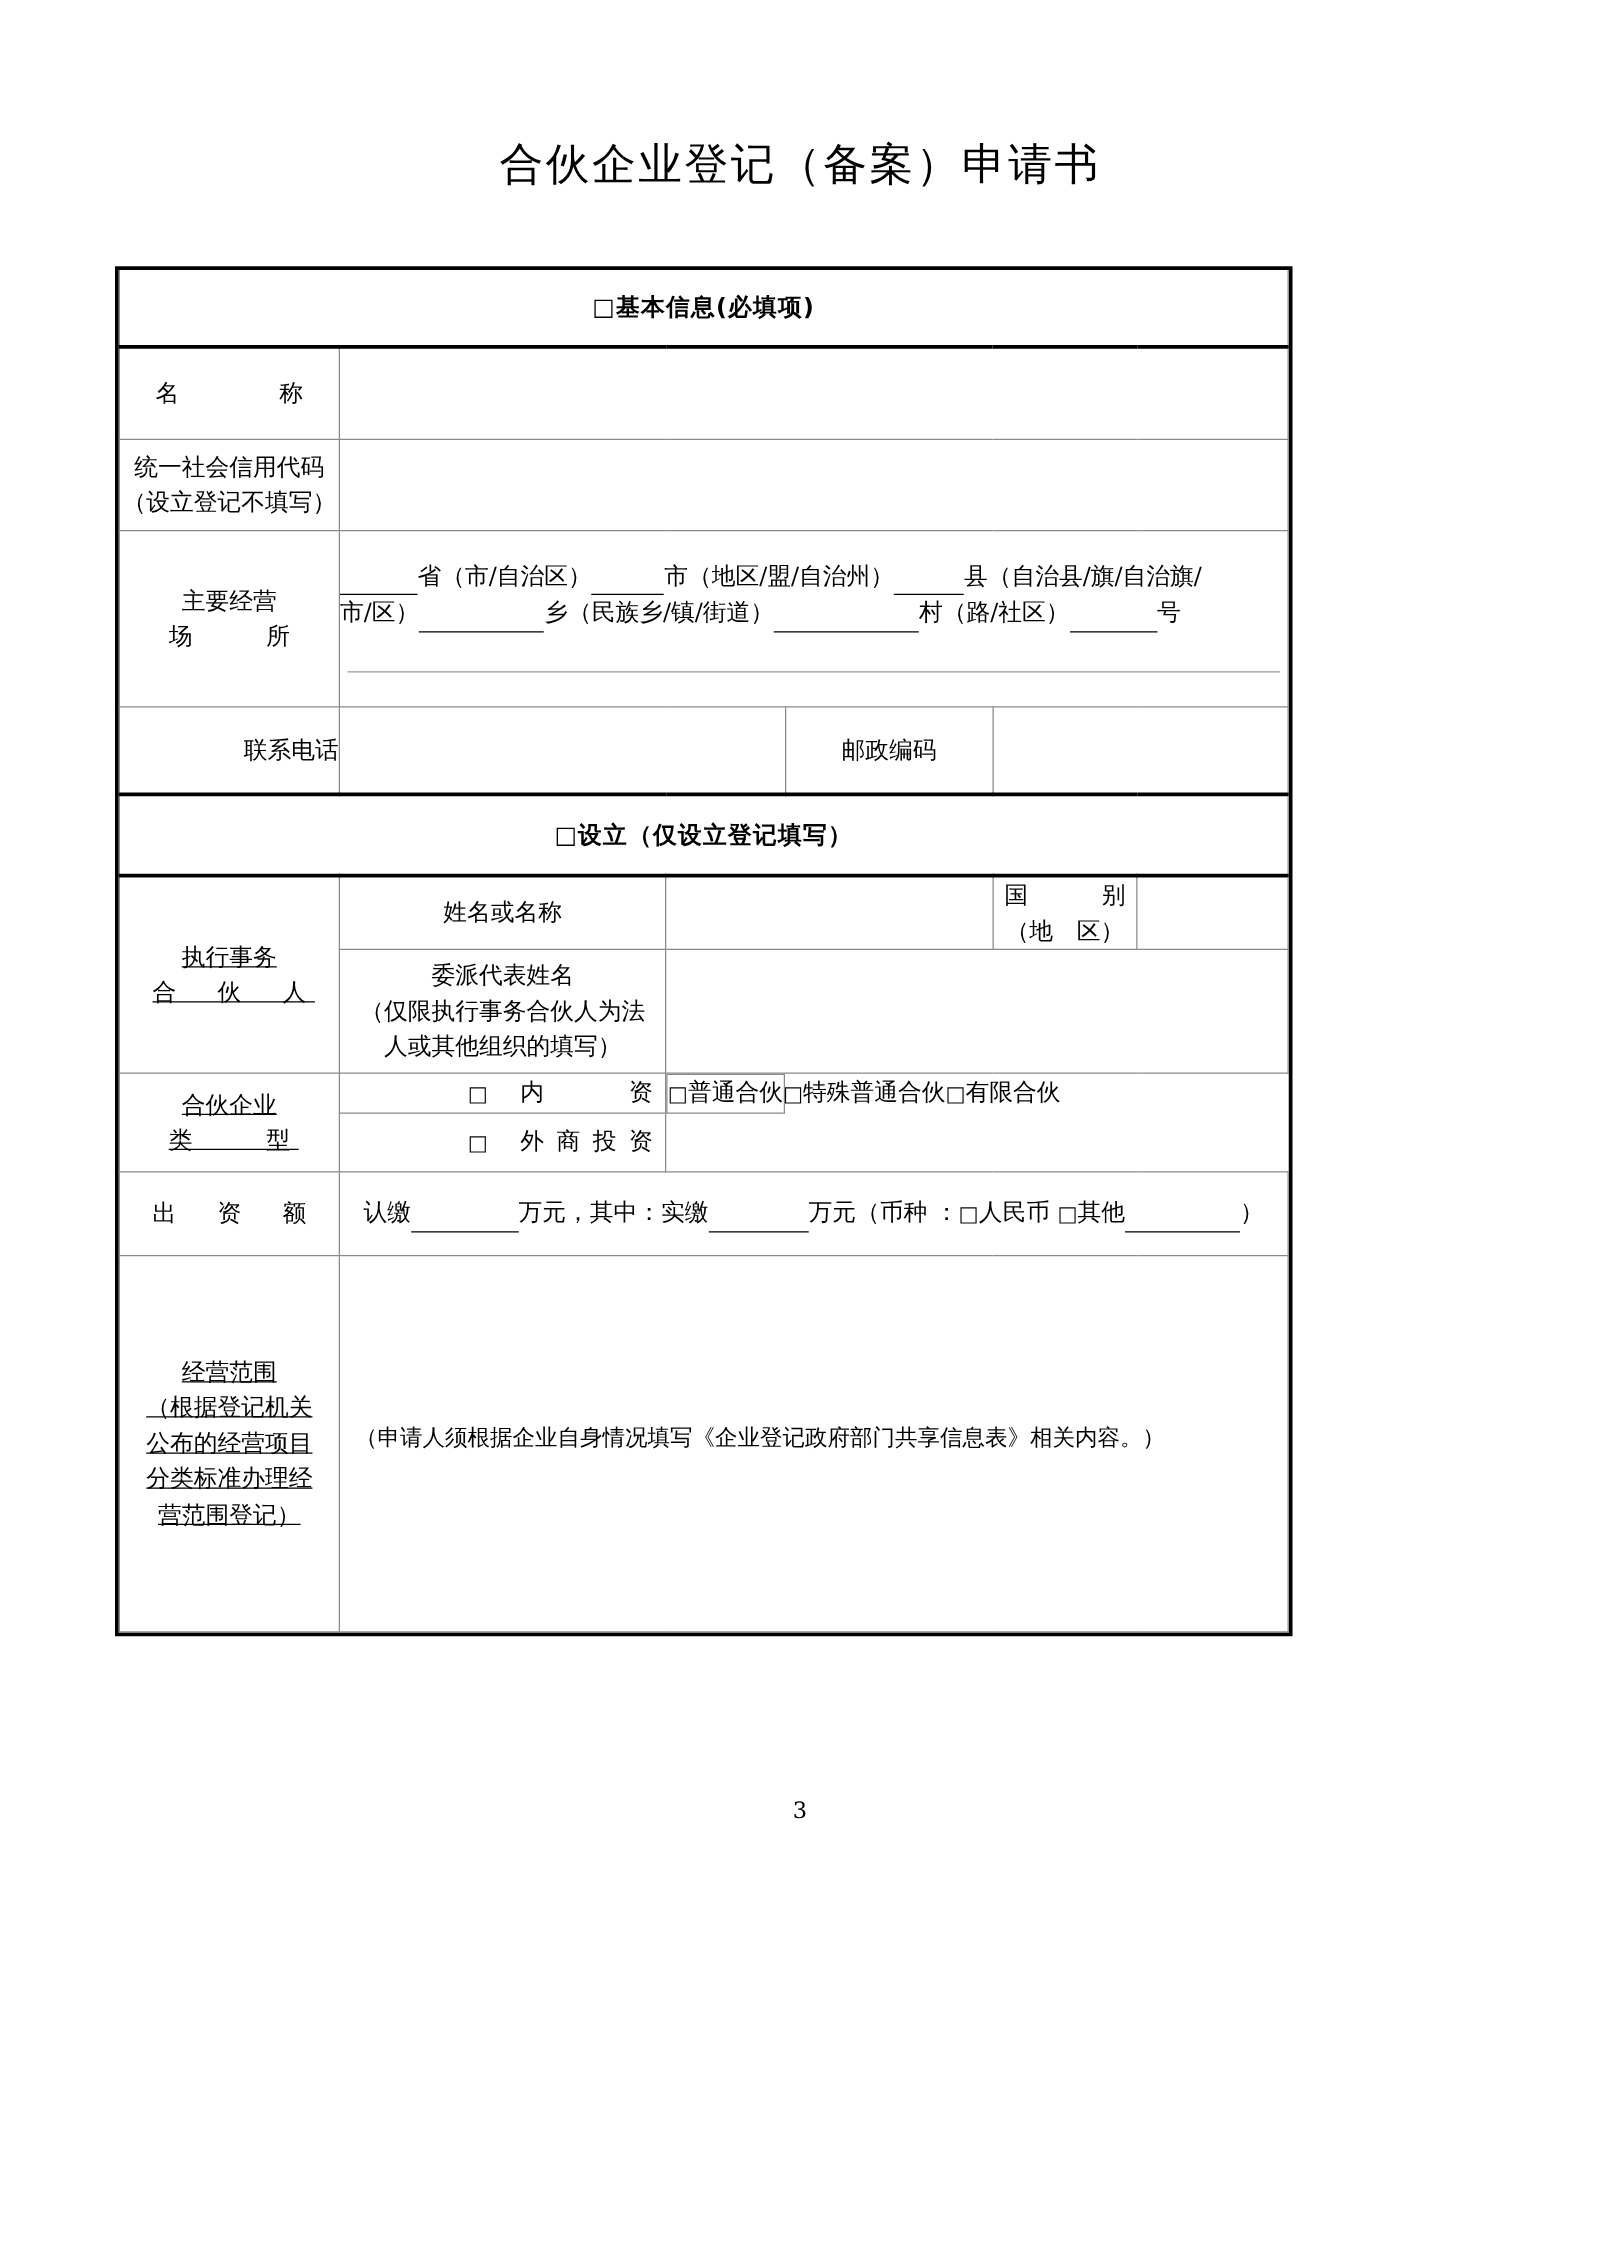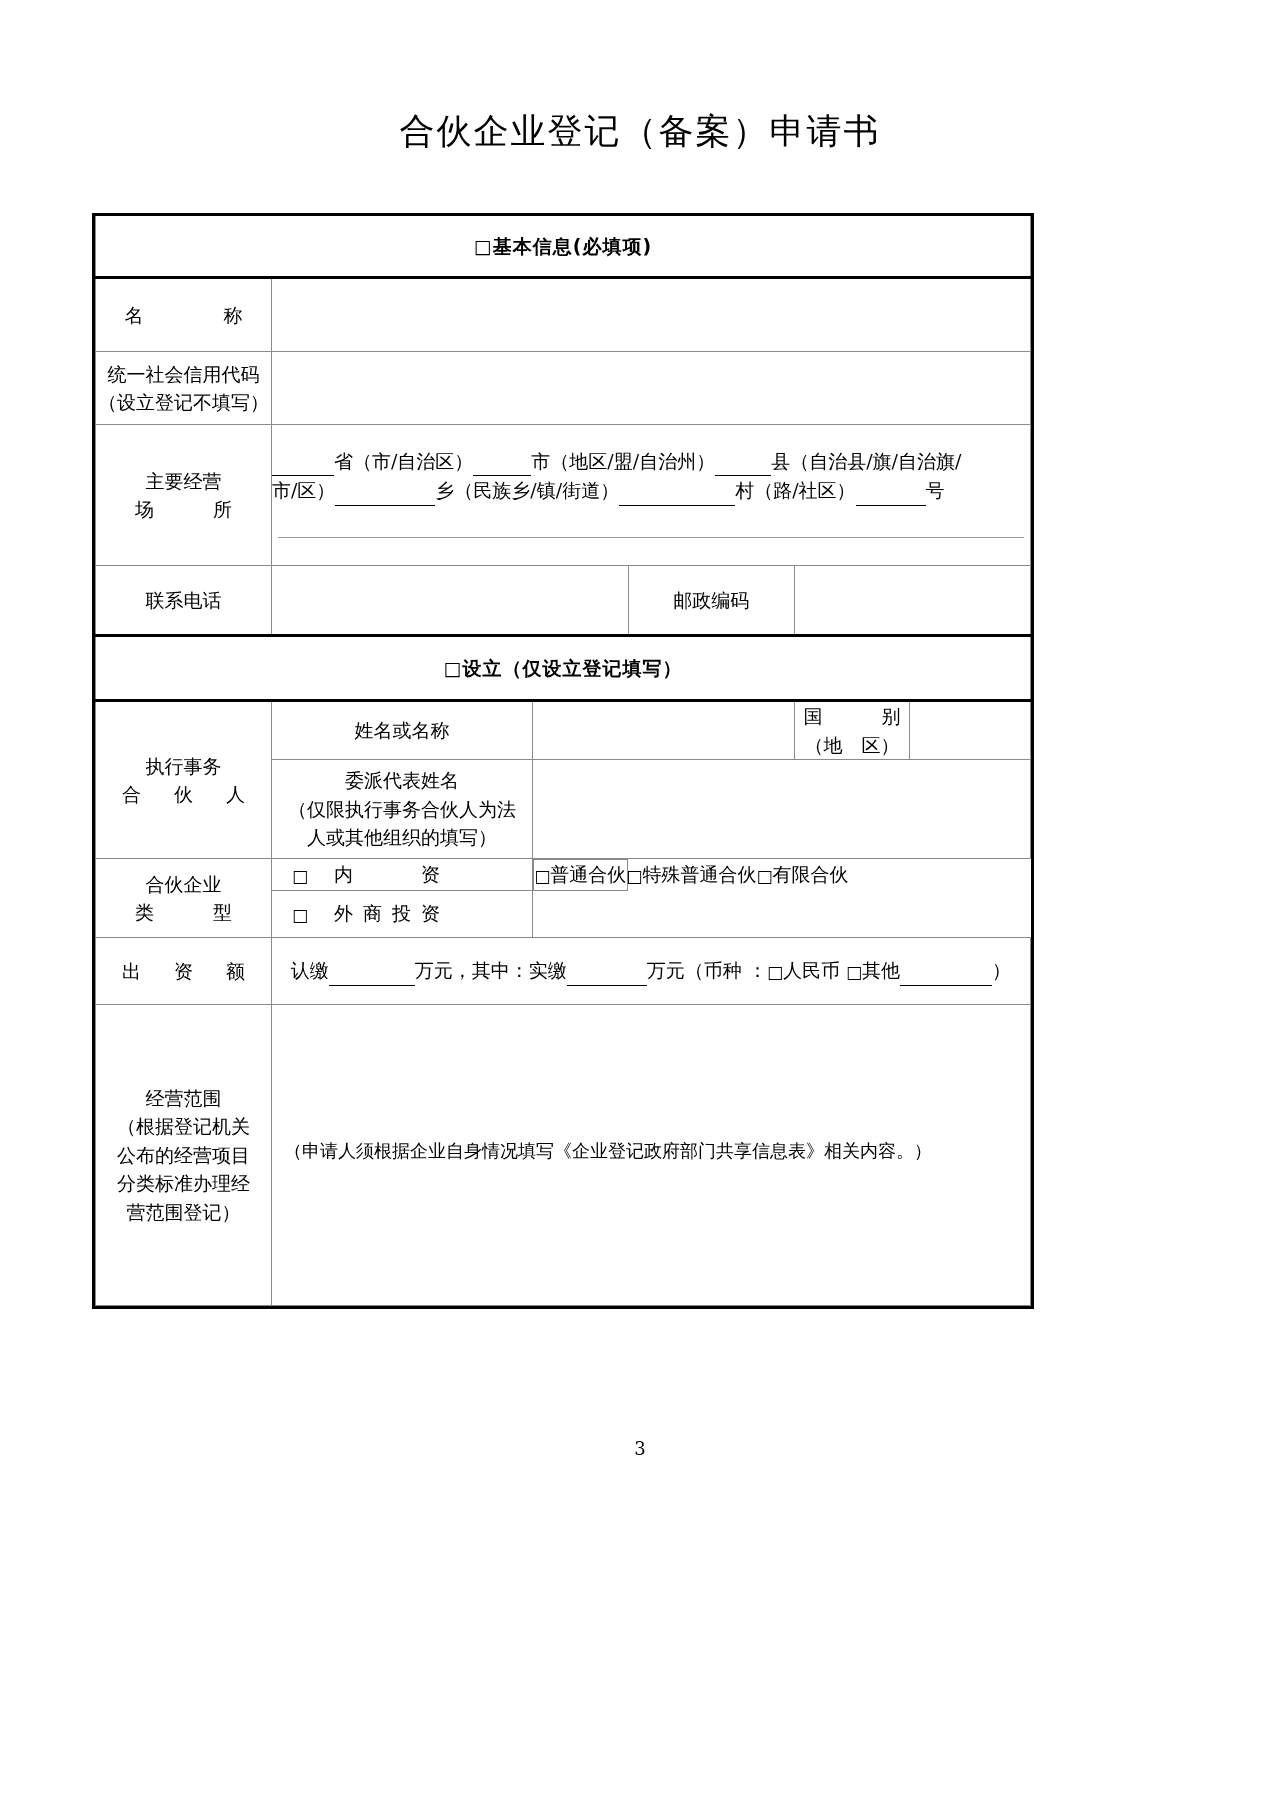--- a/index.html
+++ b/index.html
@@ -95,21 +95,21 @@
     padding:0;
   }
   .cap-row{padding:10px 12px;font-size:19px;line-height:1.6;text-align:center;}
   .chk{
     font-family:"DejaVu Sans","Liberation Sans",sans-serif;
     font-size:17px;
     display:inline-block;
     vertical-align:-1px;
   }
   .typecell{
-    text-align:left;
+    text-align:right;
     padding:10px 0;
     font-size:19px;
     letter-spacing:10px;
     text-indent:10px;
   }
   .typeopts{
     padding:10px 14px;
     font-size:19px;
     display:flex;
     justify-content:space-around;
@@ -126,20 +126,21 @@
     left:0;top:1438px;
     width:1280px;
     text-align:center;
     font-size:18px;
   }
   .nowrap{white-space:nowrap;}
   .partner-label{
     text-align:center;
     font-size:19px;
     line-height:1.9;
+    text-decoration:underline;
   }
   .subnote{font-size:18px;line-height:1.45;}
 </style>
 </head>
 <body>
 
 <div class="page">
 
   <div class="title">合伙企业登记（备案）申请书</div>
 
@@ -178,21 +179,21 @@
           <div class="lbl-sp2">场　　所</div>
         </td>
         <td colspan="5" class="addr">
           <span class="ln"><span class="u" style="width:62px">&nbsp;</span><span>省（市/自治区）</span><span class="u" style="width:58px">&nbsp;</span><span>市（地区/盟/自治州）</span><span class="u" style="width:56px">&nbsp;</span><span>县（自治县/旗/自治旗/</span></span>
           <span class="ln"><span>市/区）</span><span class="u" style="width:100px">&nbsp;</span><span>乡（民族乡/镇/街道）</span><span class="u" style="width:116px">&nbsp;</span><span>村（路/社区）</span><span class="u" style="width:70px">&nbsp;</span><span>号</span></span>
           <span class="rule"></span>
         </td>
       </tr>
 
       <tr>
-        <td class="lbl" style="height:68px;">联系电话</td>
+        <td class="lbl" style="height:68px;text-align:right;">联系电话</td>
         <td colspan="2"></td>
         <td class="lbl">邮政编码</td>
         <td colspan="2"></td>
       </tr>
 
       <tr>
         <td class="band" colspan="6" style="height:62px;">□设立（仅设立登记填写）</td>
       </tr>
 
       <tr>

